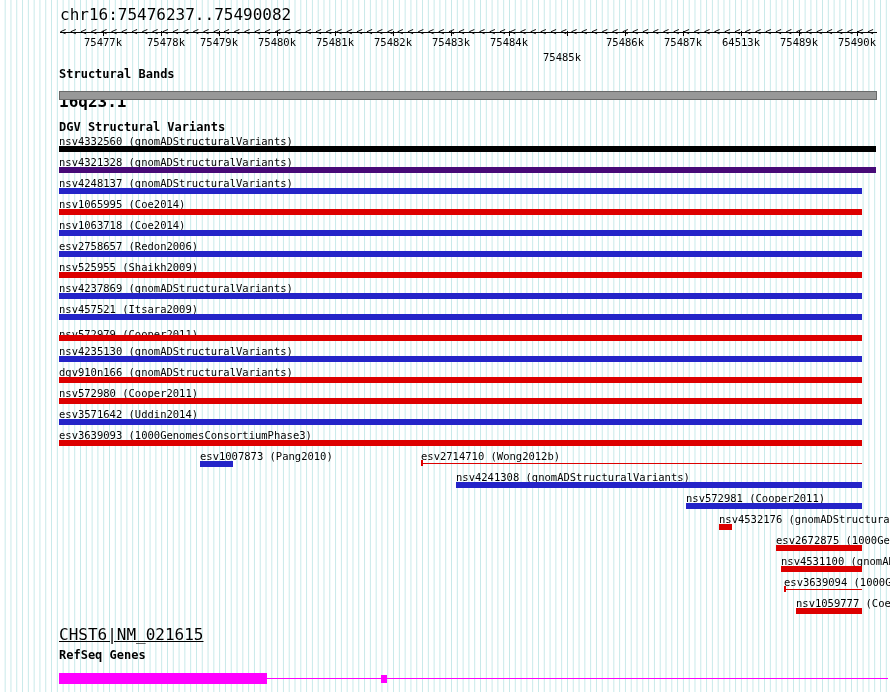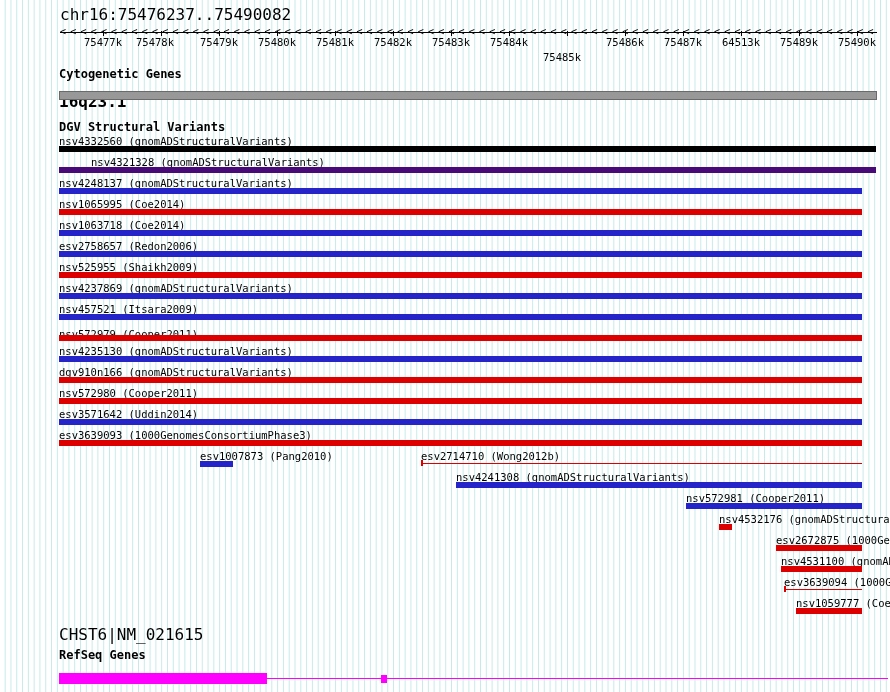--- a/index.html
+++ b/index.html
@@ -14,21 +14,21 @@
     color:#000;
   }
   *{box-sizing:border-box;}
   .txt{position:absolute;font-size:16px;line-height:12px;white-space:pre;}
   .hdr{position:absolute;font-size:12px;line-height:13px;font-weight:bold;white-space:pre;}
   .pos-region{left:60px;top:9px;}
   .pos-cyto-h{left:59px;top:68px;}
   .pos-cyto-n{left:59px;top:96px;font-weight:bold;}
   .pos-dgv-h{left:59px;top:121px;}
   .pos-ref-h{left:59px;top:649px;}
-  .pos-ref-n{left:59px;top:629px;}
+  .pos-ref-n{left:59px;top:629px;text-decoration:underline;}
   .arrowline{
     position:absolute;left:60px;top:26px;width:817px;height:12px;
     overflow:hidden;font-size:10px;line-height:11px;letter-spacing:4.2px;
     text-decoration:line-through;white-space:nowrap;color:#000;
   }
   .rtick{position:absolute;top:31px;width:1px;height:5px;background:#000;}
   .rlabel{position:absolute;top:36px;font-size:10.5px;line-height:12px;transform:translateX(-50%);white-space:pre;}
   .bandbar{position:absolute;border:1px solid #6a6a6a;}
   .lbl{position:absolute;font-size:10.5px;line-height:12px;white-space:pre;text-align:center;}
   .bar{position:absolute;height:6px;}
@@ -42,21 +42,21 @@
 <div id="canvas" style="background-image: linear-gradient(to right, rgb(199, 233, 233) 0px, rgb(199, 233, 233) 1px, transparent 1px);">
 
   <div class="txt pos-region">chr16:75476237..75490082</div>
 
   <div>
     <div class="arrowline">&lt;&lt;&lt;&lt;&lt;&lt;&lt;&lt;&lt;&lt;&lt;&lt;&lt;&lt;&lt;&lt;&lt;&lt;&lt;&lt;&lt;&lt;&lt;&lt;&lt;&lt;&lt;&lt;&lt;&lt;&lt;&lt;&lt;&lt;&lt;&lt;&lt;&lt;&lt;&lt;&lt;&lt;&lt;&lt;&lt;&lt;&lt;&lt;&lt;&lt;&lt;&lt;&lt;&lt;&lt;&lt;&lt;&lt;&lt;&lt;&lt;&lt;&lt;&lt;&lt;&lt;&lt;&lt;&lt;&lt;&lt;&lt;&lt;&lt;&lt;&lt;&lt;&lt;&lt;&lt;</div>
 
   <div class="rtick" style="left: 103px;"></div>
       <div class="rlabel" style="left: 103px;">75477k</div>
       <div class="rtick" style="left: 161px;"></div>
-      <div class="rlabel" style="left: 155px;">75478k</div>
+      <div class="rlabel" style="left: 166px;">75478k</div>
       <div class="rtick" style="left: 219px;"></div>
       <div class="rlabel" style="left: 219px;">75479k</div>
       <div class="rtick" style="left: 277px;"></div>
       <div class="rlabel" style="left: 277px;">75480k</div>
       <div class="rtick" style="left: 335px;"></div>
       <div class="rlabel" style="left: 335px;">75481k</div>
       <div class="rtick" style="left: 393px;"></div>
       <div class="rlabel" style="left: 393px;">75482k</div>
       <div class="rtick" style="left: 451px;"></div>
       <div class="rlabel" style="left: 451px;">75483k</div>
@@ -69,29 +69,29 @@
       <div class="rtick" style="left: 683px;"></div>
       <div class="rlabel" style="left: 683px;">75487k</div>
       <div class="rtick" style="left: 741px;"></div>
       <div class="rlabel" style="left: 741px;">64513k</div>
       <div class="rtick" style="left: 799px;"></div>
       <div class="rlabel" style="left: 799px;">75489k</div>
       <div class="rtick" style="left: 857px;"></div>
       <div class="rlabel" style="left: 857px;">75490k</div>
     </div>
 
-  <div class="hdr pos-cyto-h">Cytogenetic Genes</div>
+  <div class="hdr pos-cyto-h">Structural Bands</div>
   <div class="txt pos-cyto-n">16q23.1</div>
   <div class="bandbar" style="left: 59px; top: 91px; width: 818px; height: 9px; background: rgb(152, 152, 152);"></div>
 
   <div class="hdr pos-dgv-h">DGV Structural Variants</div>
   <div>
       <div class="lbl" style="left: 59px; top: 135px;">nsv4332560 (gnomADStructuralVariants)</div>
       <div class="bar" style="left: 59px; top: 146px; width: 817px; background: rgb(0, 0, 0);"></div>
-      <div class="lbl" style="left: 59px; top: 156px; padding-left: 32px;">nsv4321328 (gnomADStructuralVariants)</div>
+      <div class="lbl" style="left: 59px; top: 156px;">nsv4321328 (gnomADStructuralVariants)</div>
       <div class="bar" style="left: 59px; top: 167px; width: 817px; background: rgb(71, 10, 119);"></div>
       <div class="lbl" style="left: 59px; top: 177px;">nsv4248137 (gnomADStructuralVariants)</div>
       <div class="bar" style="left: 59px; top: 188px; width: 803px; background: rgb(36, 36, 200);"></div>
       <div class="lbl" style="left: 59px; top: 198px;">nsv1065995 (Coe2014)</div>
       <div class="bar" style="left: 59px; top: 209px; width: 803px; background: rgb(221, 0, 0);"></div>
       <div class="lbl" style="left: 59px; top: 219px;">nsv1063718 (Coe2014)</div>
       <div class="bar" style="left: 59px; top: 230px; width: 803px; background: rgb(36, 36, 200);"></div>
       <div class="lbl" style="left: 59px; top: 240px;">esv2758657 (Redon2006)</div>
       <div class="bar" style="left: 59px; top: 251px; width: 803px; background: rgb(36, 36, 200);"></div>
       <div class="lbl" style="left: 59px; top: 261px;">nsv525955 (Shaikh2009)</div>

